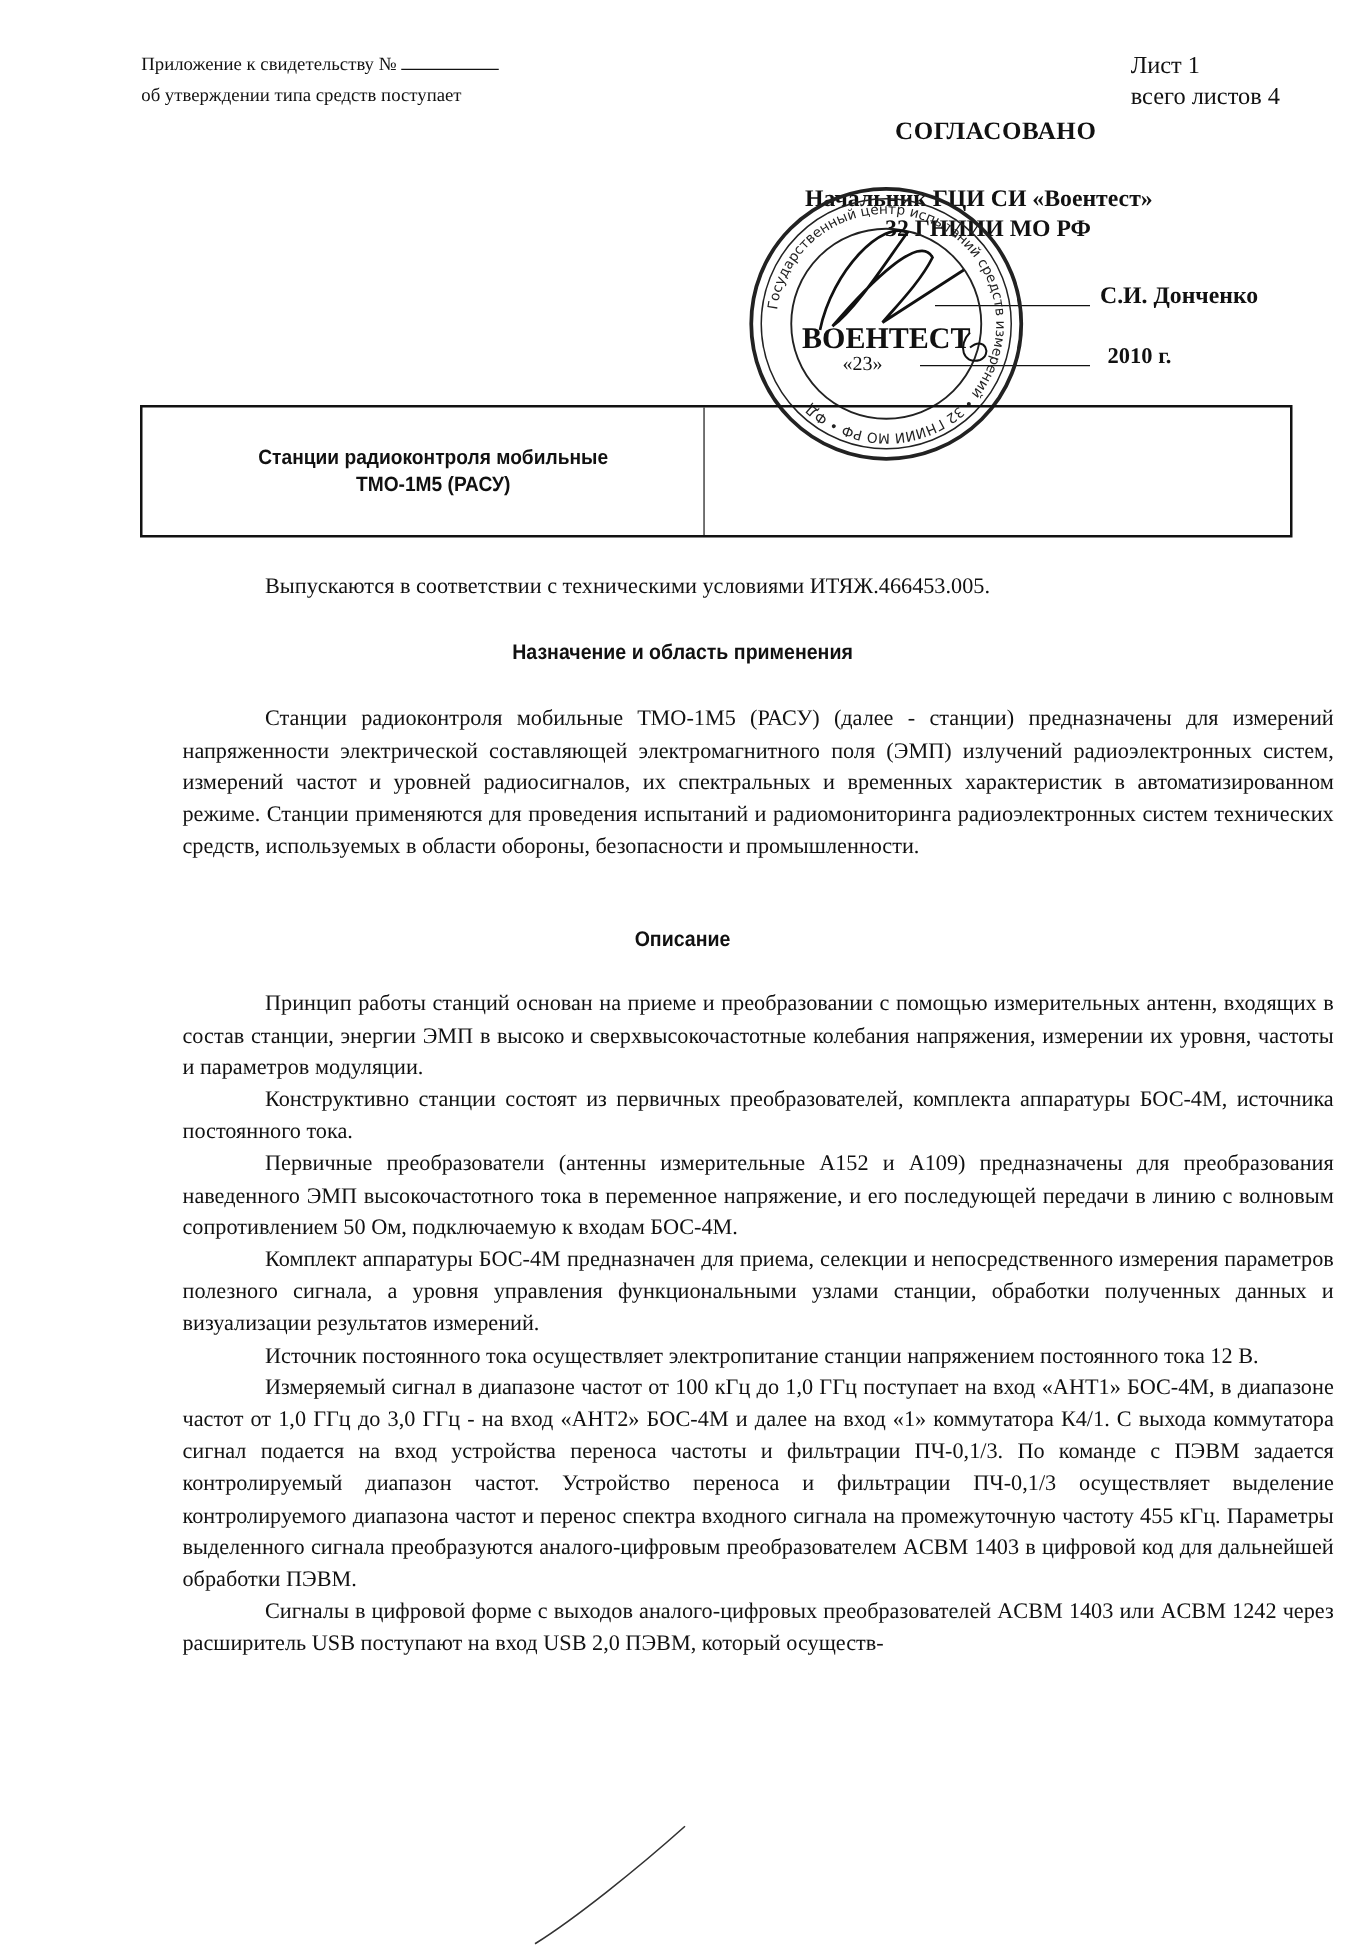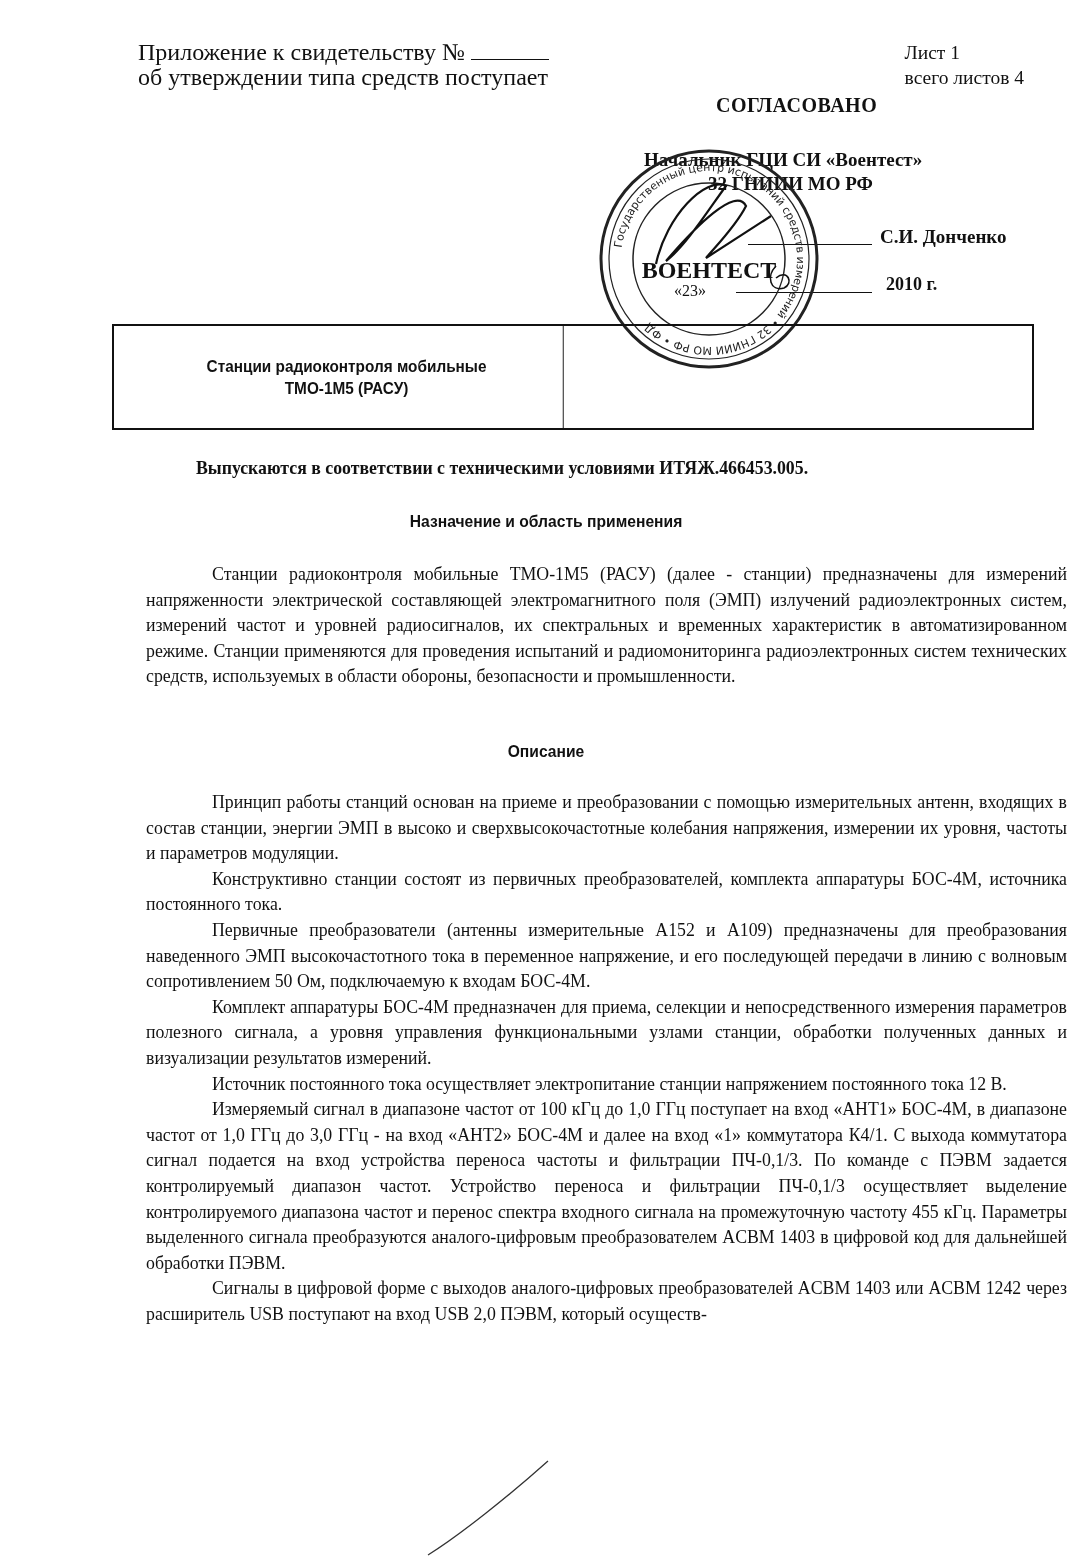--- a/index.html
+++ b/index.html
@@ -1,40 +1,40 @@
 <!DOCTYPE html>
 <html><head>
 <meta charset="utf-8">
 <style>
   html, body { margin:0; padding:0; background:#ffffff; }
   body { width:1092px; height:1560px; position:relative; overflow:hidden;
          font-family:"Liberation Serif", "DejaVu Serif", serif; color:#111; }
   .abs { position:absolute; }
-  .hdr-left { left:113px; top:40px; font-size:24px; line-height:25px;margin-left:25px; }
+  .hdr-left { left:113px; top:40px; font-size:15px; line-height:25px; }
   .hdr-right { right:68px; top:40px; font-size:19.5px; line-height:25px; text-align:left; }
   .blank { display:inline-block; width:78px; border-bottom:1.5px solid #111; height:14px; vertical-align:baseline; }
   .approved { left:716px; top:94px; font-size:20px; font-weight:bold; letter-spacing:0.5px;font-family:Liberation Serif, serif; }
   .chief { left:644px; top:148px; font-size:19px; font-weight:bold; line-height:24px; }
   .chief .l2 { padding-left:64px; }
   .sign-line { left:748px; width:124px; border-bottom:1.5px solid #111; }
   .signer { left:880px; top:226px; font-size:19px; font-weight:bold; }
   .year { left:886px; top:274px; font-size:18px; font-weight:bold; }
   .stamp { left:596px; top:146px; width:226px; height:226px; }
 
   .box { left:112px; top:324px; width:922px; height:106px; border:2px solid #111; box-sizing:border-box; display:flex; }
   .box .c1 { width:465px; border-right:1.5px solid #111; display:flex; flex-direction:column; justify-content:center; align-items:center;
              font-family:"Liberation Sans", sans-serif; font-weight:bold; font-size:16.5px; line-height:22px; transform:scaleX(0.93); }
   .box .c2 { flex:1; padding:4px 0 0 7px; font-family:"Liberation Sans", sans-serif; font-weight:bold; font-size:16.5px; line-height:22.5px; }
   .regnum { font-family:"DejaVu Sans", sans-serif; font-weight:normal; font-size:22px; color:#222; letter-spacing:1px; }
   .regnum .u { border-bottom:1.5px solid #111; padding:0 4px; }
   .blank2 { display:inline-block; width:200px; border-bottom:1.5px solid #111; height:12px; }
 
   .text { left:114px; width:921px; font-size:17.8px; line-height:25.6px; text-align:justify; font-family:Liberation Serif, serif;margin-left:32px; }
   .text p { margin:0; text-indent:66px; }
-  .center-line { left:0; width:1004px; text-align:center; font-size:17.8px;font-weight:bold; }
+  .center-line { left:0; width:1004px; text-align:center; font-size:17.8px; }
   .heading { left:0; width:1092px; text-align:center; font-weight:bold; font-size:17px; font-family:"Liberation Sans", sans-serif; transform:scaleX(0.92); }
   .scribble { left:420px; top:1455px; }
 </style>
 </head>
 <body>
 
 <div class="abs hdr-left">
   <div><span>Приложение к свидетельству №</span> <span class="blank"></span></div>
   <div>об утверждении типа средств поступает</div>
 </div>

